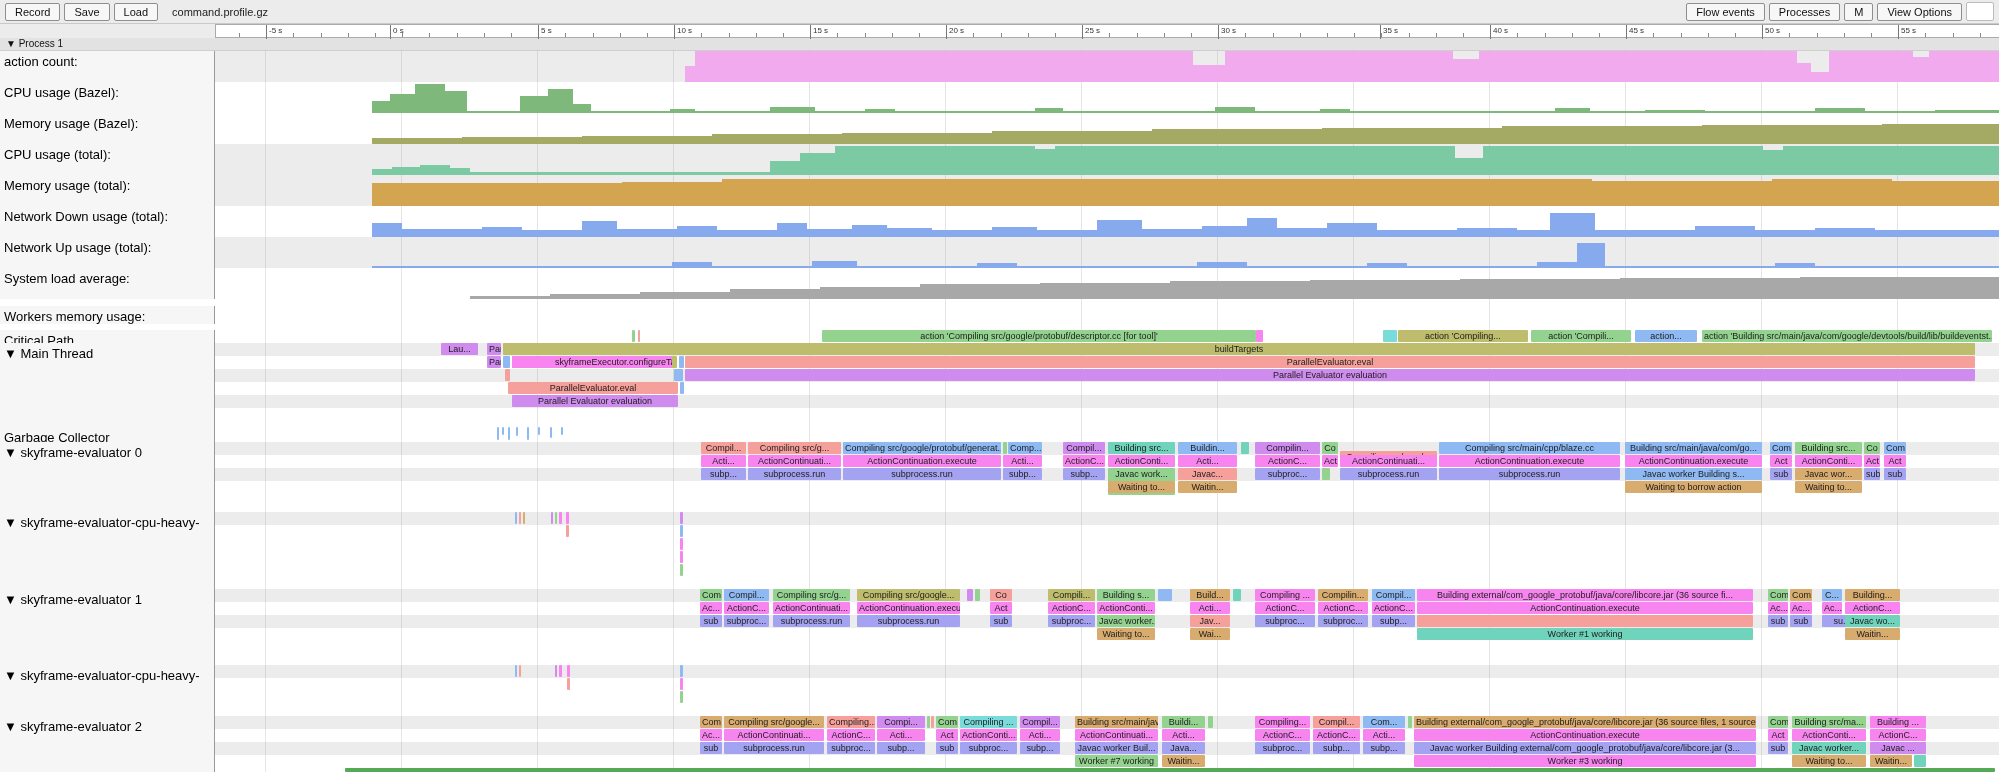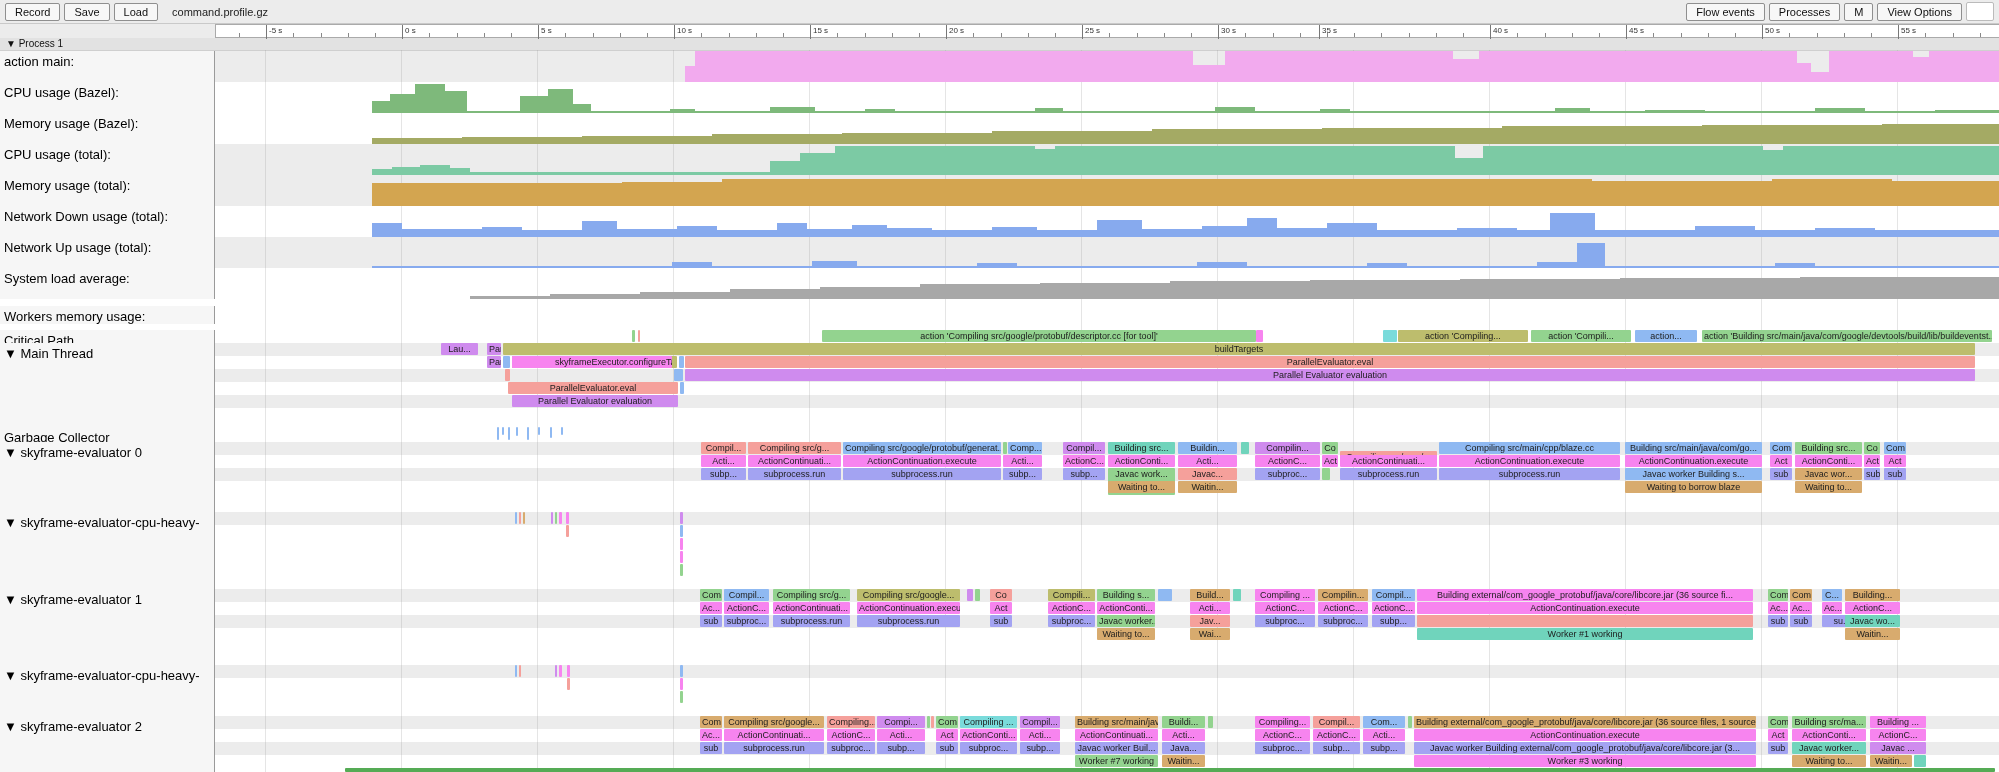--- a/index.html
+++ b/index.html
@@ -56,40 +56,40 @@
       <button class="tbtn">M</button>
       <button class="tbtn">View Options</button>
       <div class="tb-stub"></div>
     </div>
   </div>
 
   <div id="ruler">
     <div id="ruler-spacer"></div>
     <div id="ruler-track">
         <div class="rl" style="left: 50px;">-5 s</div>
-        <div class="rl" style="left: 186px;">0 s</div>
+        <div class="rl" style="left: 174px;">0 s</div>
         <div class="rl" style="left: 322px;">5 s</div>
         <div class="rl" style="left: 458px;">10 s</div>
         <div class="rl" style="left: 594px;">15 s</div>
         <div class="rl" style="left: 730px;">20 s</div>
         <div class="rl" style="left: 866px;">25 s</div>
         <div class="rl" style="left: 1002px;">30 s</div>
-        <div class="rl" style="left: 1103px;">35 s</div>
+        <div class="rl" style="left: 1164px;">35 s</div>
         <div class="rl" style="left: 1274px;">40 s</div>
         <div class="rl" style="left: 1410px;">45 s</div>
         <div class="rl" style="left: 1546px;">50 s</div>
         <div class="rl" style="left: 1682px;">55 s</div>
       </div>
   </div>
 
   <div id="pheader">▼ Process 1</div>
 
   <div id="rows">
       <div class="trow" style="height: 31px;">
-        <div class="rlabel">action main:</div>
+        <div class="rlabel">action count:</div>
         <div class="track stripe">
           <div class="seg" style="left: 470px; width: 10px; height: 16px; background: rgb(242, 170, 238); z-index: 2;"></div>
           <div class="seg" style="left: 480px; width: 498px; height: 31px; background: rgb(242, 170, 238); z-index: 2;"></div>
           <div class="seg" style="left: 978px; width: 32px; height: 17px; background: rgb(242, 170, 238); z-index: 2;"></div>
           <div class="seg" style="left: 1010px; width: 228px; height: 31px; background: rgb(242, 170, 238); z-index: 2;"></div>
           <div class="seg" style="left: 1238px; width: 26px; height: 23px; background: rgb(242, 170, 238); z-index: 2;"></div>
           <div class="seg" style="left: 1264px; width: 318px; height: 31px; background: rgb(242, 170, 238); z-index: 2;"></div>
           <div class="seg" style="left: 1582px; width: 14px; height: 19px; background: rgb(242, 170, 238); z-index: 2;"></div>
           <div class="seg" style="left: 1596px; width: 18px; height: 10px; background: rgb(242, 170, 238); z-index: 2;"></div>
           <div class="seg" style="left: 1614px; width: 84px; height: 31px; background: rgb(242, 170, 238); z-index: 2;"></div>
@@ -355,21 +355,21 @@
           <div class="bar" style="left: 1107px; width: 8px; top: 26px; height: 12px; background: rgb(147, 211, 143); z-index: 2;"></div>
           <div class="bar" style="left: 1125px; width: 97px; top: 26px; height: 12px; background: rgb(163, 163, 242); z-index: 2;"><span>subprocess.run</span></div>
           <div class="bar" style="left: 1224px; width: 181px; top: 26px; height: 12px; background: rgb(163, 163, 242); z-index: 2;"><span>subprocess.run</span></div>
           <div class="bar" style="left: 1410px; width: 137px; top: 26px; height: 12px; background: rgb(143, 185, 242); z-index: 2;"><span>Javac worker Building s...</span></div>
           <div class="bar" style="left: 1555px; width: 22px; top: 26px; height: 12px; background: rgb(163, 163, 242); z-index: 2;"><span>sub</span></div>
           <div class="bar" style="left: 1580px; width: 67px; top: 26px; height: 12px; background: rgb(216, 171, 110); z-index: 2;"><span>Javac wor...</span></div>
           <div class="bar" style="left: 1649px; width: 16px; top: 26px; height: 12px; background: rgb(163, 163, 242); z-index: 2;"><span>sub</span></div>
           <div class="bar" style="left: 1669px; width: 22px; top: 26px; height: 12px; background: rgb(163, 163, 242); z-index: 2;"><span>sub</span></div>
           <div class="bar" style="left: 893px; width: 67px; top: 39px; height: 12px; background: rgb(216, 171, 110); z-index: 2;"><span>Waiting to...</span></div>
           <div class="bar" style="left: 963px; width: 59px; top: 39px; height: 12px; background: rgb(216, 171, 110); z-index: 2;"><span>Waitin...</span></div>
-          <div class="bar" style="left: 1410px; width: 137px; top: 39px; height: 12px; background: rgb(216, 171, 110); z-index: 2;"><span>Waiting to borrow blaze</span></div>
+          <div class="bar" style="left: 1410px; width: 137px; top: 39px; height: 12px; background: rgb(216, 171, 110); z-index: 2;"><span>Waiting to borrow action</span></div>
           <div class="bar" style="left: 1580px; width: 67px; top: 39px; height: 12px; background: rgb(216, 171, 110); z-index: 2;"><span>Waiting to...</span></div>
         </div>
       </div>
       <div class="trow" style="height: 77px;">
         <div class="rlabel">▼  skyframe-evaluator-cpu-heavy-</div>
         <div class="track">
           <div class="linestripe" style="top: 0px;"></div>
           <div class="bar" style="left: 300px; width: 2px; top: 0px; height: 12px; background: rgb(143, 185, 242); z-index: 2;"></div>
           <div class="bar" style="left: 304px; width: 2px; top: 0px; height: 12px; background: rgb(245, 160, 155); z-index: 2;"></div>
           <div class="bar" style="left: 308px; width: 2px; top: 0px; height: 12px; background: rgb(216, 171, 110); z-index: 2;"></div>

